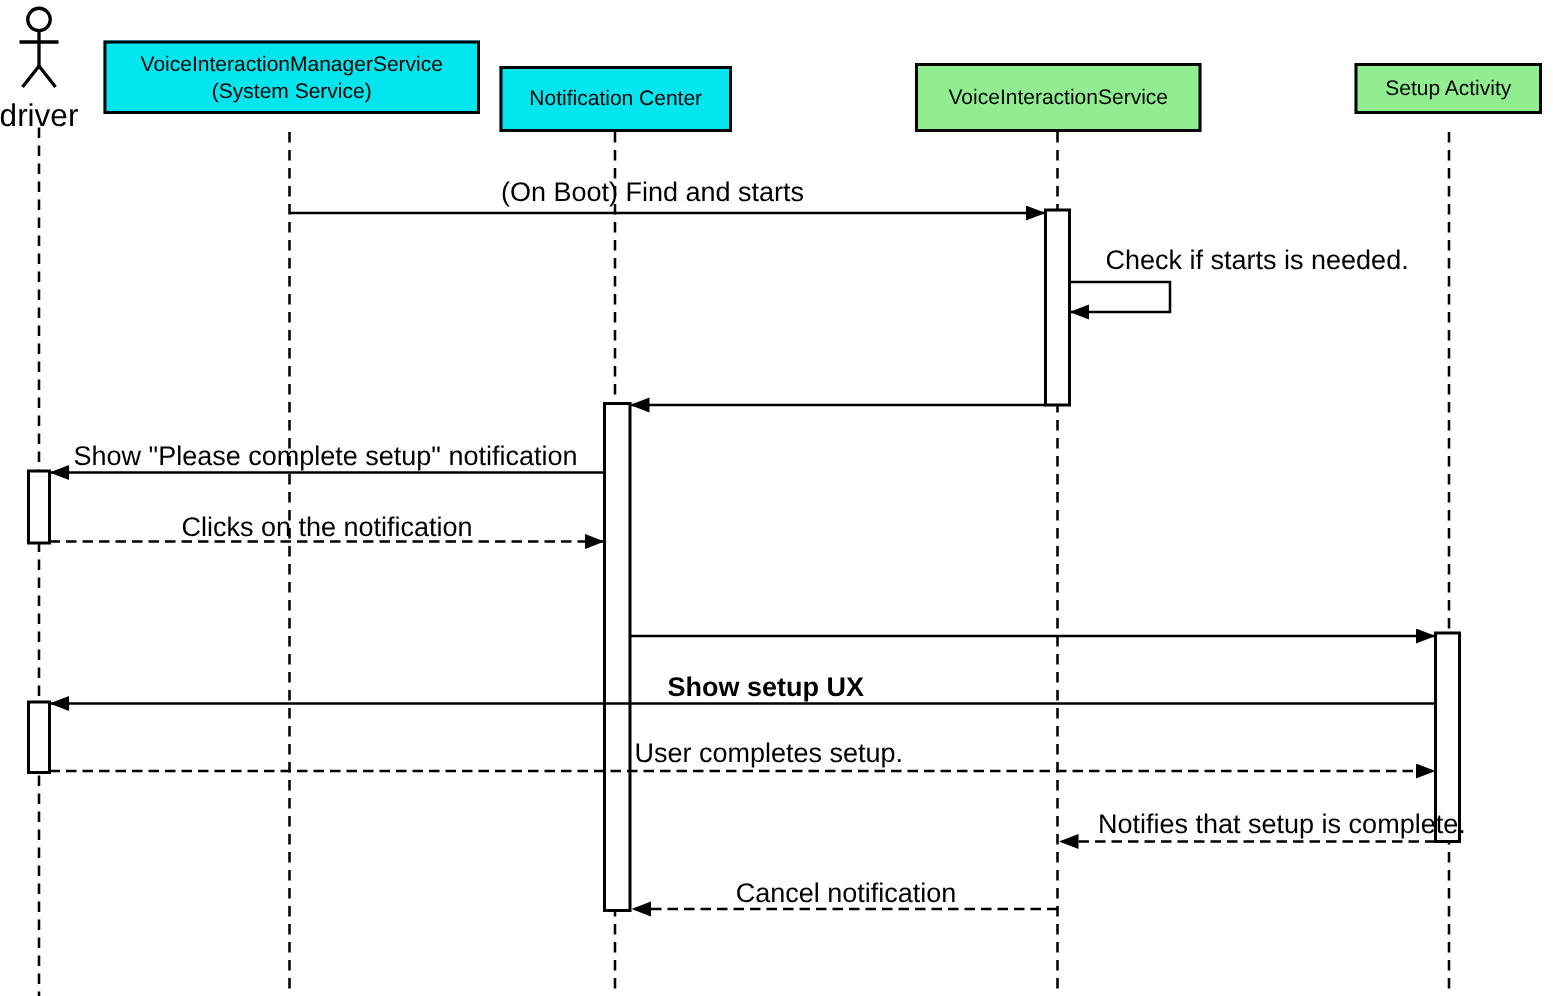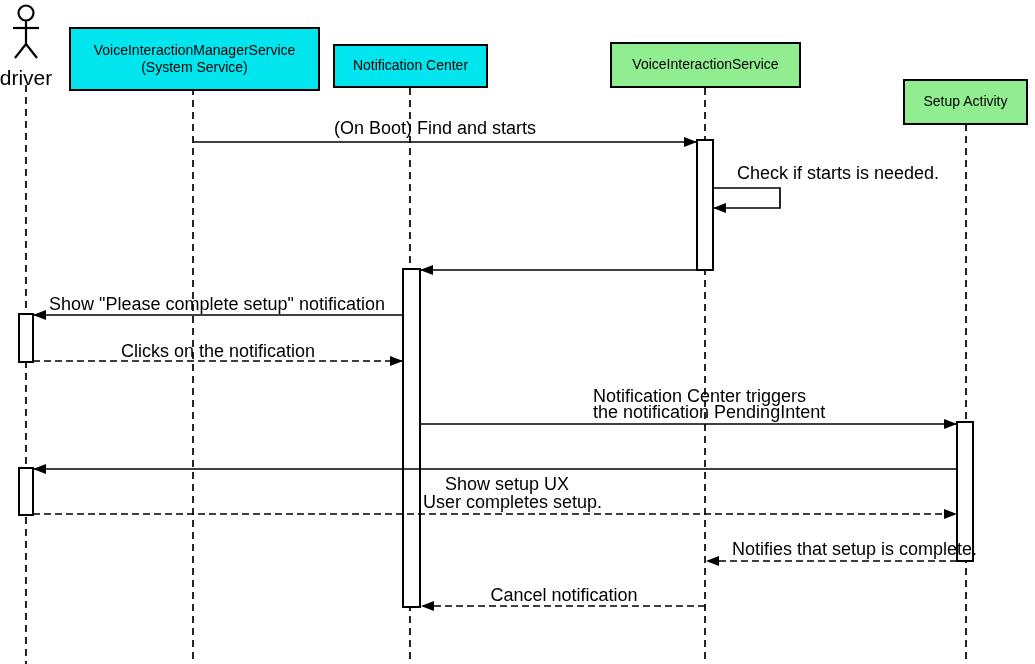--- a/index.html
+++ b/index.html
@@ -85,40 +85,38 @@
 
     <g stroke="#000000" stroke-width="2.2" fill="none">
       <circle cx="26" cy="13" r="7.5"></circle>
       <path d="M26,20.5 V44"></path>
       <path d="M13,28 H39"></path>
       <path d="M26,44 L15,58"></path>
       <path d="M26,44 L37,58"></path>
     </g>
   </svg>
 
-  <div class="pbox cyan" style="left:69px; top:27px; width:251px; height:64px;">
+  <div class="pbox cyan" style="left:69px; top:27px; width:251px; height:49px;">
     <span>VoiceInteractionManagerService
 (System Service)</span>
   </div>
   <div class="pbox cyan" style="left:333px; top:44px; width:155px; height:44px;">
     <span>Notification Center</span>
   </div>
   <div class="pbox green" style="left:610px; top:42px; width:191px; height:46px;">
     <span>VoiceInteractionService</span>
   </div>
-  <div class="pbox green" style="left:903px; top:42px; width:125px; height:46px;margin-top:37px;">
+  <div class="pbox green" style="left:903px; top:42px; width:125px; height:34px;">
     <span>Setup Activity</span>
   </div>
 
   <div class="actor-label">driver</div>
 
   <div class="msg centered" style="left:435px; top:121px;">(On Boot) Find and starts</div>
   <div class="msg" style="left:737px; top:166px;">Check if starts is needed.</div>
   <div class="msg centered" style="left:217px; top:297px;">Show "Please complete setup" notification</div>
   <div class="msg centered" style="left:218px; top:344px;">Clicks on the notification</div>
-  <div class="msg" style="left:593px; top:389px;">Notification Center triggers
-the notification PendingIntent</div>
-  <div class="msg" style="left:445px; top:477px;">Show setup UX</div>
+  <div class="msg" style="left:445px; top:451px;font-weight:bold;">Show setup UX</div>
   <div class="msg" style="left:423px; top:495px;">User completes setup.</div>
   <div class="msg" style="left:732px; top:542px;">Notifies that setup is complete.</div>
   <div class="msg centered" style="left:564px; top:588px;">Cancel notification</div>
 
 </div>
 
 </body></html>

